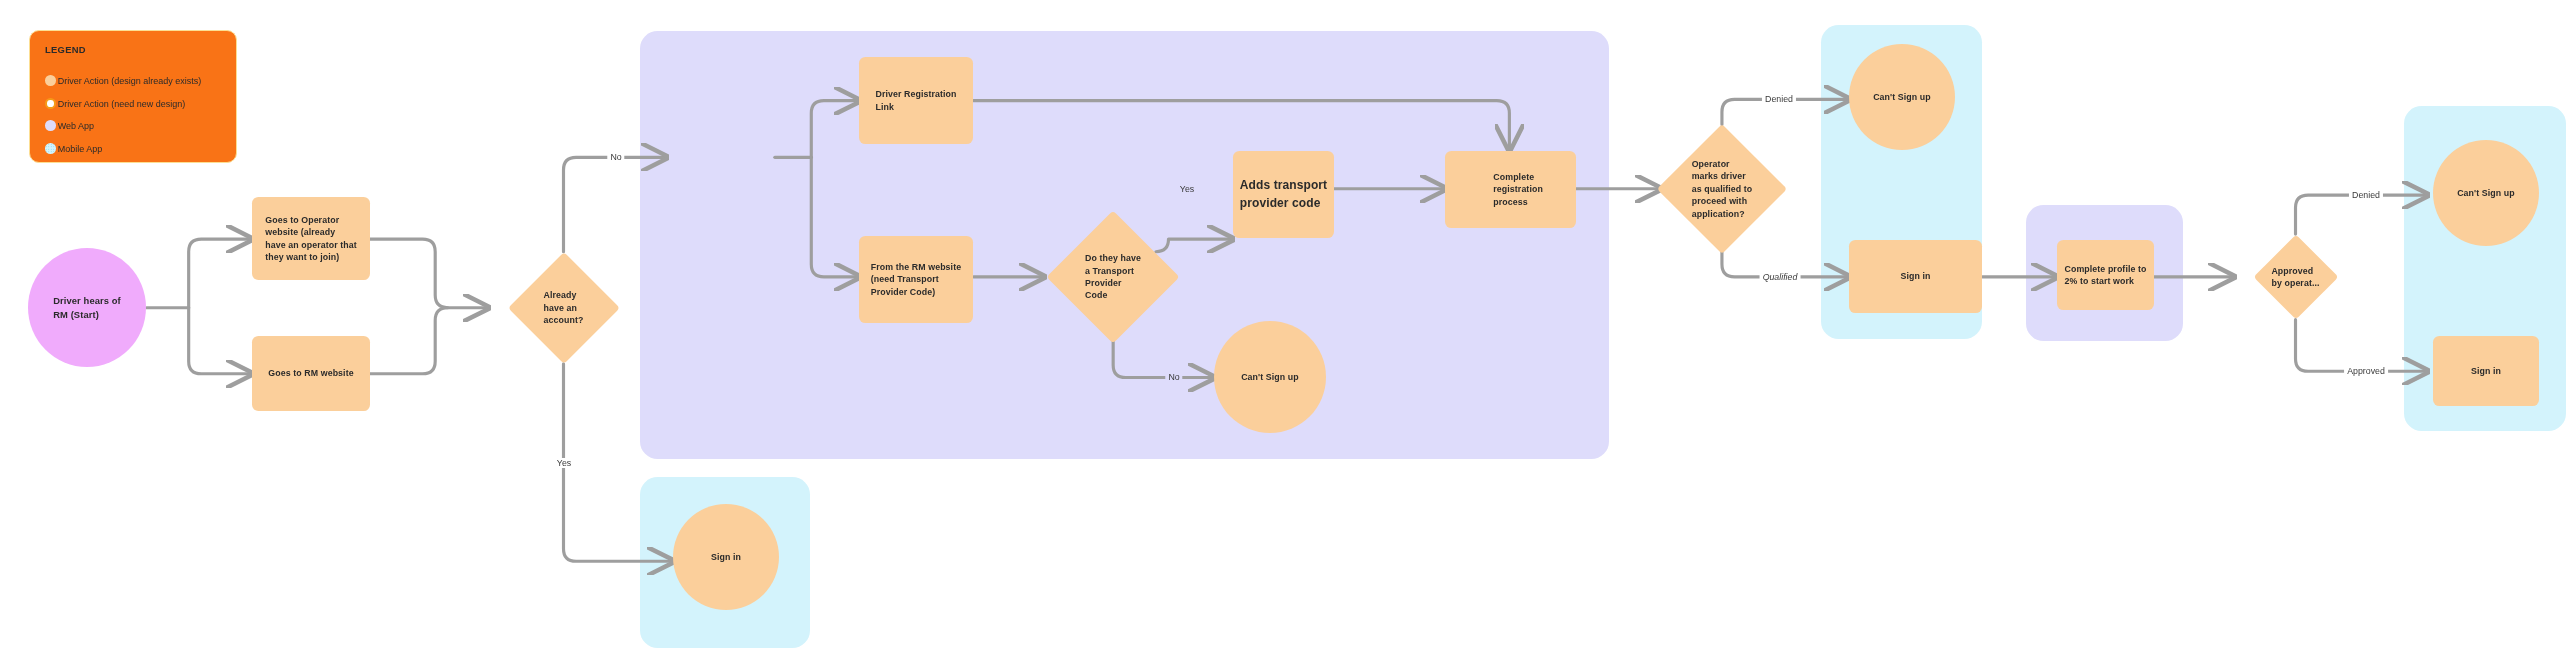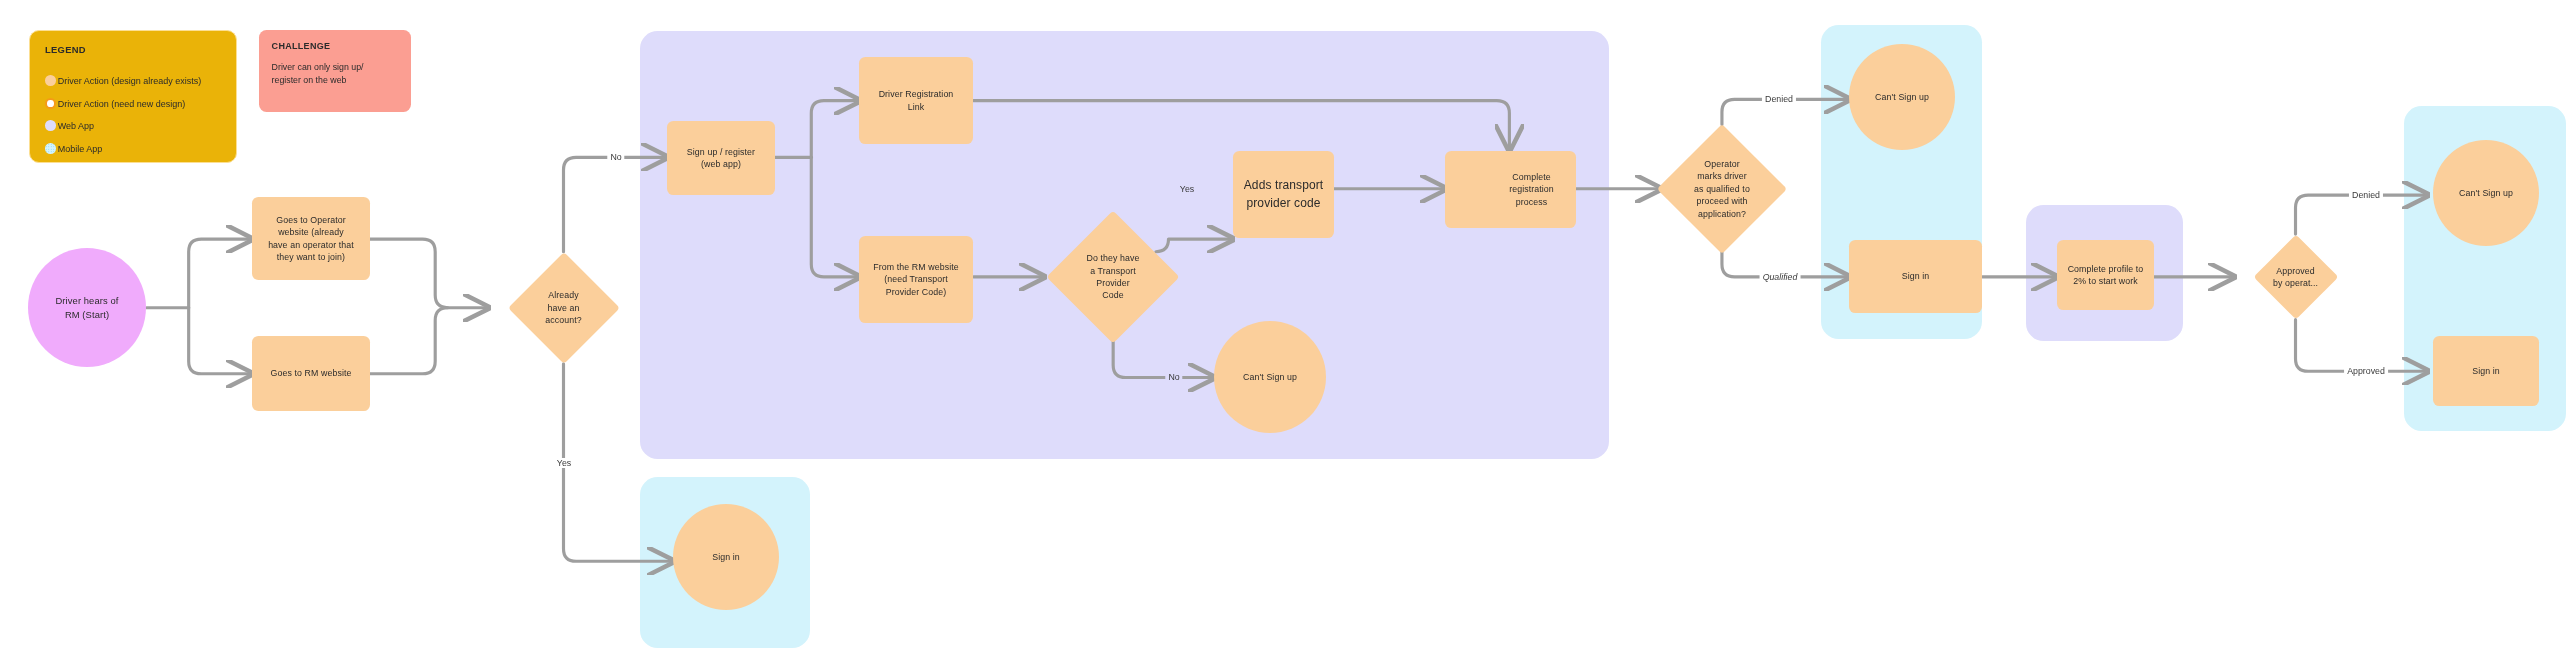--- a/index.html
+++ b/index.html
@@ -21,24 +21,25 @@
   }
   .lane.web    { background: #dedcfb; }
   .lane.mobile { background: #d3f3fc; }
 
   
   .node {
     position: absolute;
     display: flex;
     align-items: center;
     justify-content: center;
-    text-align: center;
+    text-align: left;
     color: #2b2b2b;
     line-height: 1.42;
     letter-spacing: 0.1px;
+    font-weight: bold;
   }
   .node.rect {
     background: #fbcf9b;
     border-radius: 6.3px;
   }
   .node.circle {
     background: #fbcf9b;
     border-radius: 50%;
   }
   .node.start {
@@ -73,21 +74,21 @@
     white-space: nowrap;
     transform: translate(-50%,-50%);
   }
   .elabel.on-web    { background: #dedcfb; }
 
   
   #legend {
     position: absolute;
     left: 29px; top: 30px;
     width: 208px; height: 133px;
-    background: #eab308;
+    background: #f97316;
     border: 1.3px solid #fcdf93;
     border-radius: 10px;
     padding: 12.6px 15px;
   }
   #legend .ltitle {
     font-weight: bold;
     font-size: 9.4px;
     color: #2b2b2b;
     letter-spacing: 0.3px;
     margin-bottom: 8.8px;
@@ -215,24 +216,20 @@
     <div class="dshape" style="width:79px; height:79px;"></div>
     <span class="lbl">Already
 have an
 account?</span>
   </div>
 
   <div class="node rect" style="left:252px; top:336px; width:118px; height:75px; font-size:8.8px;">
     <span class="lbl">Goes to RM website</span>
   </div>
 
-  <div class="node rect" style="left:667px; top:121px; width:108px; height:74px; font-size:8.8px;">
-    <span class="lbl">Sign up / register
-(web app)</span>
-  </div>
 
   <div class="node rect" style="left:859px; top:57px; width:114px; height:87px; font-size:8.8px;">
     <span class="lbl">Driver Registration
 Link</span>
   </div>
 
   <div class="node rect" style="left:859px; top:236px; width:114px; height:87px; font-size:8.8px;">
     <span class="lbl">From the RM website
 (need Transport
 Provider Code)</span>
@@ -333,20 +330,15 @@
       <span class="lswatch sw-web"></span>
       <span class="ltext">Web App</span>
     </div>
 
     <div class="lrow">
       <span class="lswatch sw-mobile"></span>
       <span class="ltext">Mobile App</span>
     </div>
   </div>
 
-  <div id="challenge">
-    <div class="ctitle">CHALLENGE</div>
-    <div class="ctext">Driver can only sign up/
-register on the web</div>
-  </div>
 
 </div>
 
 
 </body></html>

